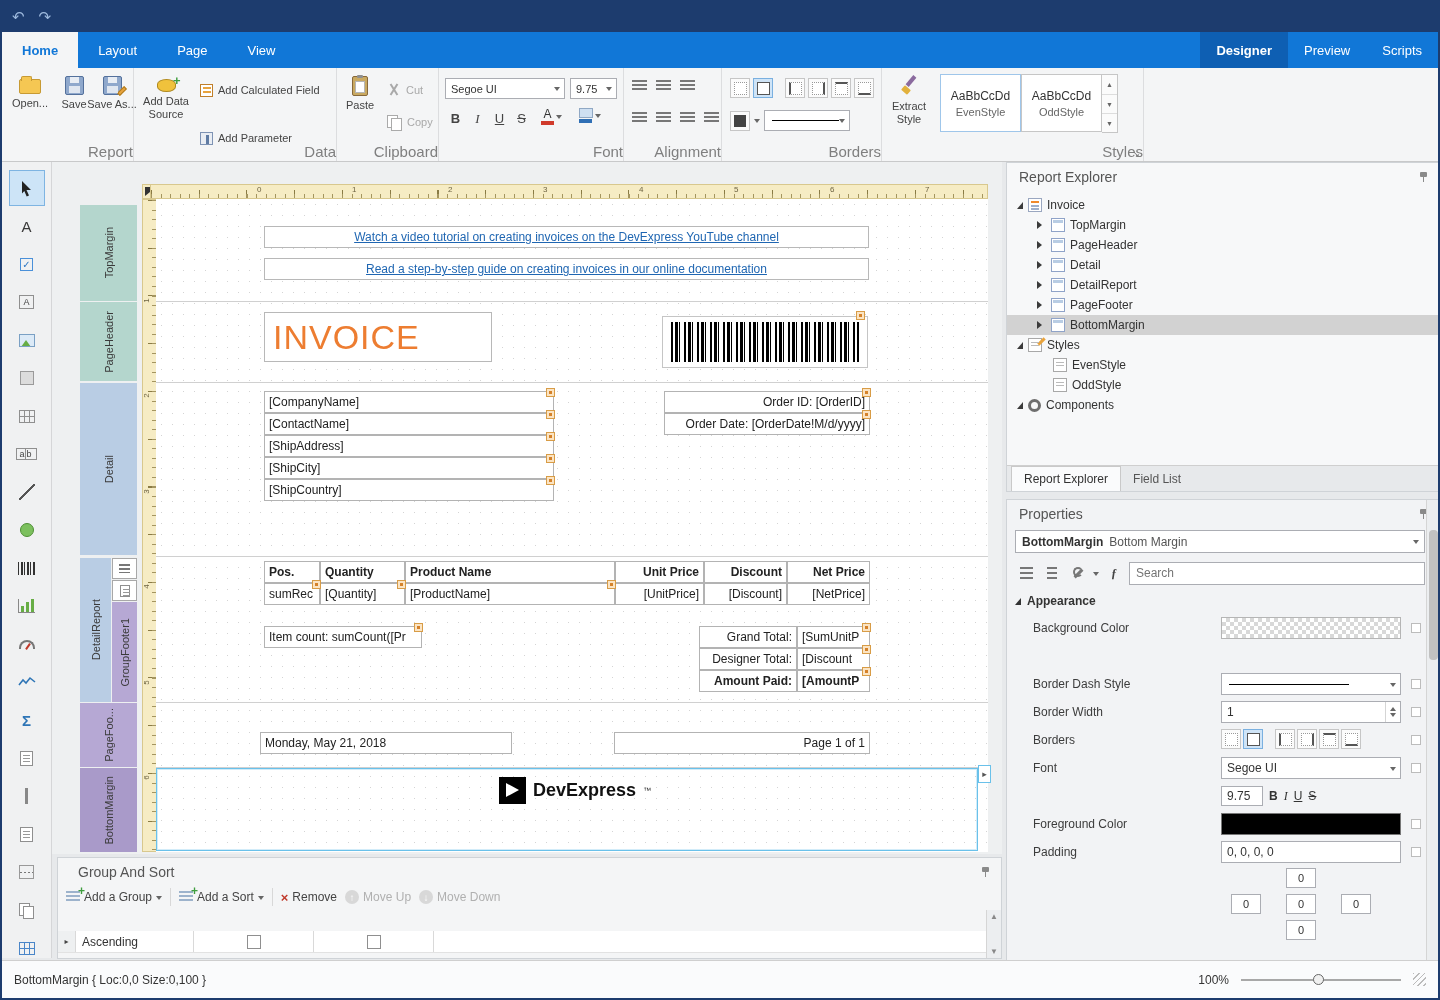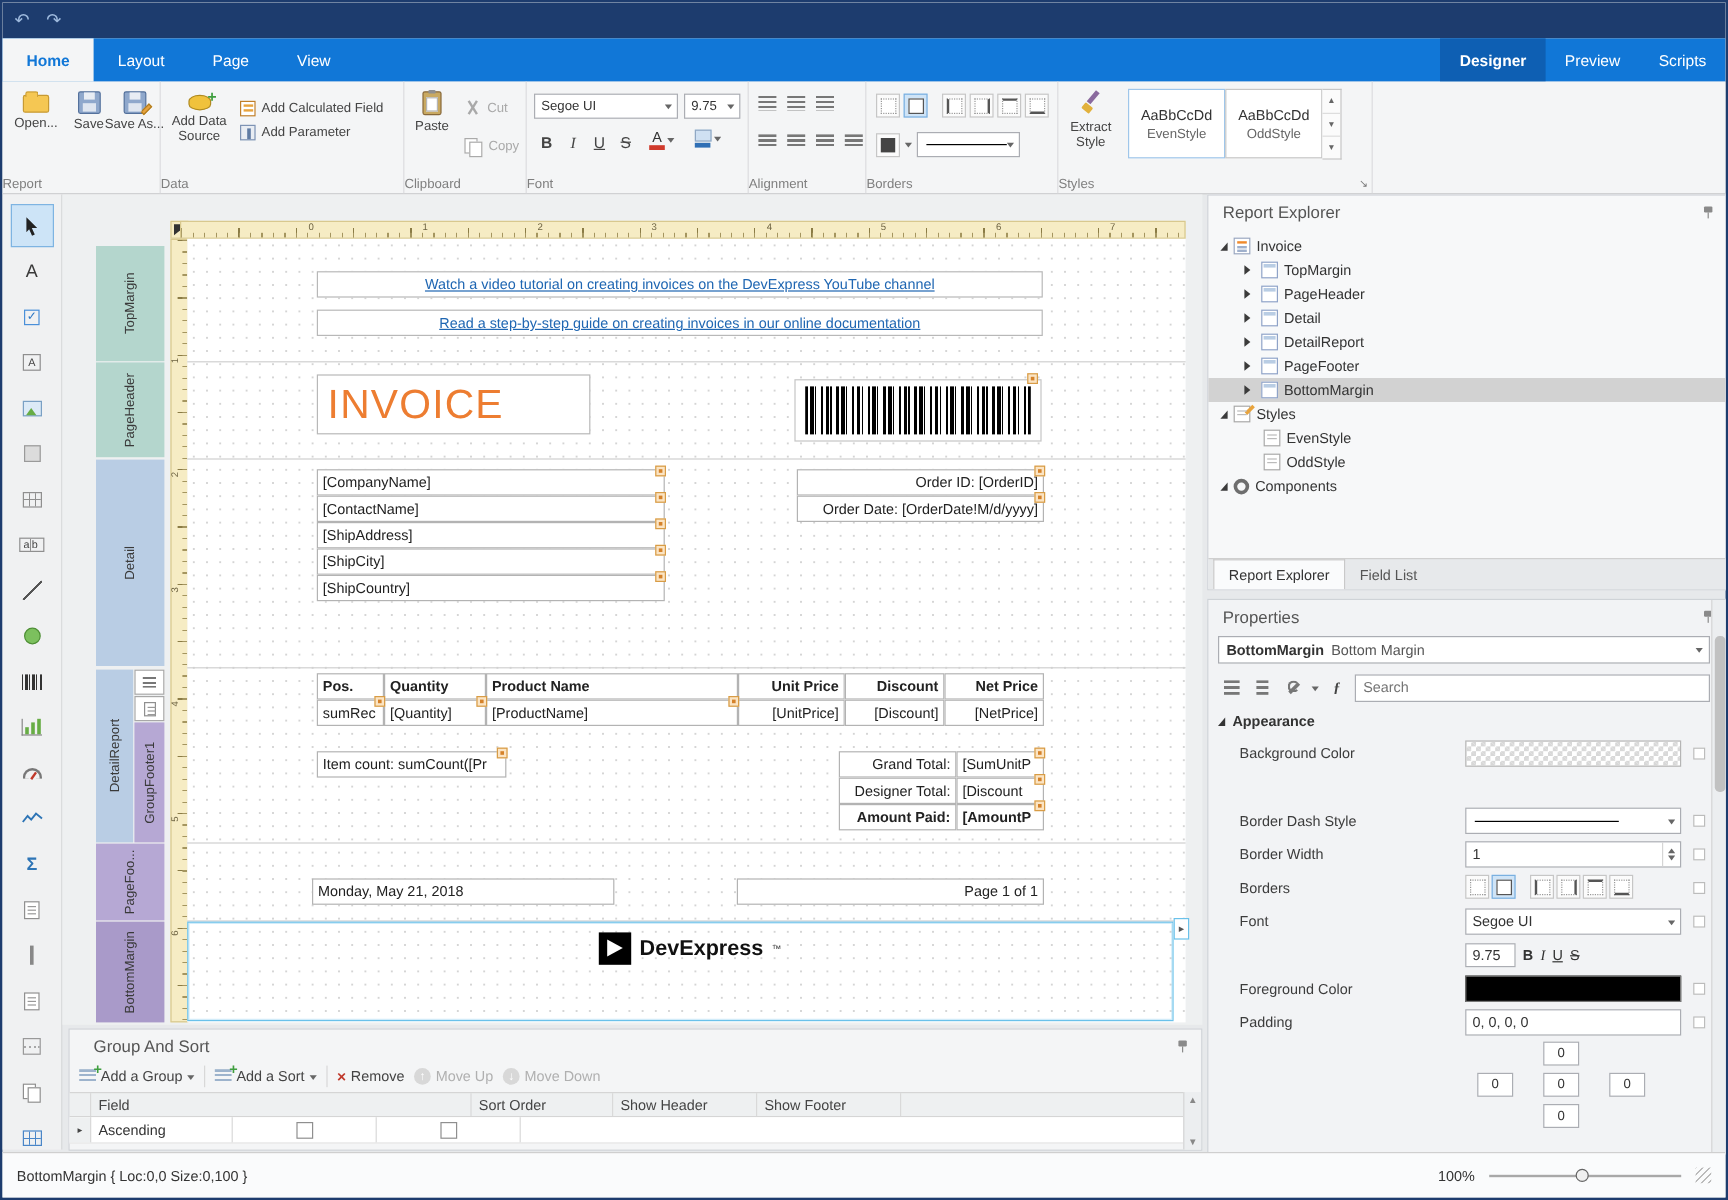--- a/index.html
+++ b/index.html
@@ -12,21 +12,21 @@
 .tabrow{position:absolute;left:0;top:30px;right:0;height:36px;background:#1177d7;display:flex;align-items:stretch}
 .rtab{color:#fff;font-size:13px;display:flex;align-items:center;padding:12px 20px;cursor:default}
 .rtab.active{background:#f4f5f6;color:#1177d7;font-weight:bold}
 .modes{margin-left:auto;display:flex}
 .mtab{color:#fff;font-size:13px;display:flex;align-items:center;padding:0 16px}
 .mtab.active{background:#0e5fb3;font-weight:bold}
 
 
 .ribbon{position:absolute;left:0;top:66px;right:0;height:94px;background:#f4f5f6;border-bottom:1px solid #c8c9ca}
 .rgroup{position:absolute;top:0;bottom:0;border-right:1px solid #dcdddf}
-.glabel{position:absolute;bottom:1px;left:0;right:0;text-align:left;color:#7f7f7f;font-size:11px}
+.glabel{position:absolute;bottom:1px;left:0;right:0;text-align:right;color:#7f7f7f;font-size:15px}
 .bigbtn{position:absolute;top:5px;width:56px;display:flex;flex-direction:column;align-items:center;gap:3px;font-size:11px;color:#444;text-align:center;line-height:1.15}
 .smallbtn{position:absolute;display:flex;align-items:center;gap:5px;font-size:11px;color:#444;height:20px;white-space:nowrap}
 .smallbtn.dis{color:#a9a9a9}
 .combo{background:#fff;border:1px solid #abadb3;display:flex;align-items:center;font-size:11px;color:#333;padding-left:5px;position:absolute}
 .caret{width:0;height:0;border:3.5px solid transparent;border-top:4px solid #666;margin-top:4px}
 .combo .caret{margin-left:auto;margin-right:4px}
 .fbtn{width:21px;height:21px;border:1px solid transparent;display:flex;align-items:center;justify-content:center;font-size:13px;color:#444}
 .i-al{width:15px;height:12px;background:repeating-linear-gradient(to bottom,#777 0 2px,transparent 2px 4px)}
 .bd-btn{width:20px;height:20px;border:1px solid #c6c6c6;background:#fbfbfb;display:flex;align-items:center;justify-content:center}
 .bd-btn.sel{background:#cfe4f7;border-color:#7ab0e0}
@@ -254,21 +254,21 @@
       <div class="bigbtn" style="left:4px">
         <span class="i-db">
             <span class="plus">+</span>
           </span>
         <span>Add Data Source</span>
       </div>
       <div class="smallbtn" style="left:66px;top:12px">
         <span class="i-calc"></span>
         <span>Add Calculated Field</span>
       </div>
-      <div class="smallbtn" style="left:66px;top:32px">
+      <div class="smallbtn" style="left:66px;top:60px">
         <span class="i-param"></span>
         <span>Add Parameter</span>
       </div>
       <div class="glabel">Data</div>
     </div>
 
     <div class="rgroup" style="left:335px;width:102px">
       <div class="bigbtn" style="left:0;width:46px">
         <span class="i-paste"></span>
         <span>Paste</span>
@@ -803,28 +803,20 @@
         </span>
       <span class="gs-item dis">
           <span class="gs-circle">↑</span>
           <span>Move Up</span>
         </span>
       <span class="gs-item dis">
           <span class="gs-circle">↓</span>
           <span>Move Down</span>
         </span>
     </div>
-    <div class="gs-head">
-      <span class="gcell" style="width:18px"></span>
-      <span class="gcell" style="width:317px">Field</span>
-      <span class="gcell" style="width:118px">Sort Order</span>
-      <span class="gcell" style="width:120px">Show Header</span>
-      <span class="gcell" style="width:120px">Show Footer</span>
-      <span class="gcell" style="flex:1;border-right:none"></span>
-    </div>
     <div class="gs-row">
       <span class="gcell" style="width:18px;background:#eef0f1;justify-content:center;padding-left:0;font-size:8px;color:#444">▸</span>
       <span class="gcell" style="width:118px">Ascending</span>
       <span class="gcell" style="width:120px;justify-content:center;padding-left:0">
           <span class="cb"></span>
         </span>
       <span class="gcell" style="width:120px;justify-content:center;padding-left:0">
           <span class="cb"></span>
         </span>
       <span class="gcell" style="flex:1;border-right:none"></span>

